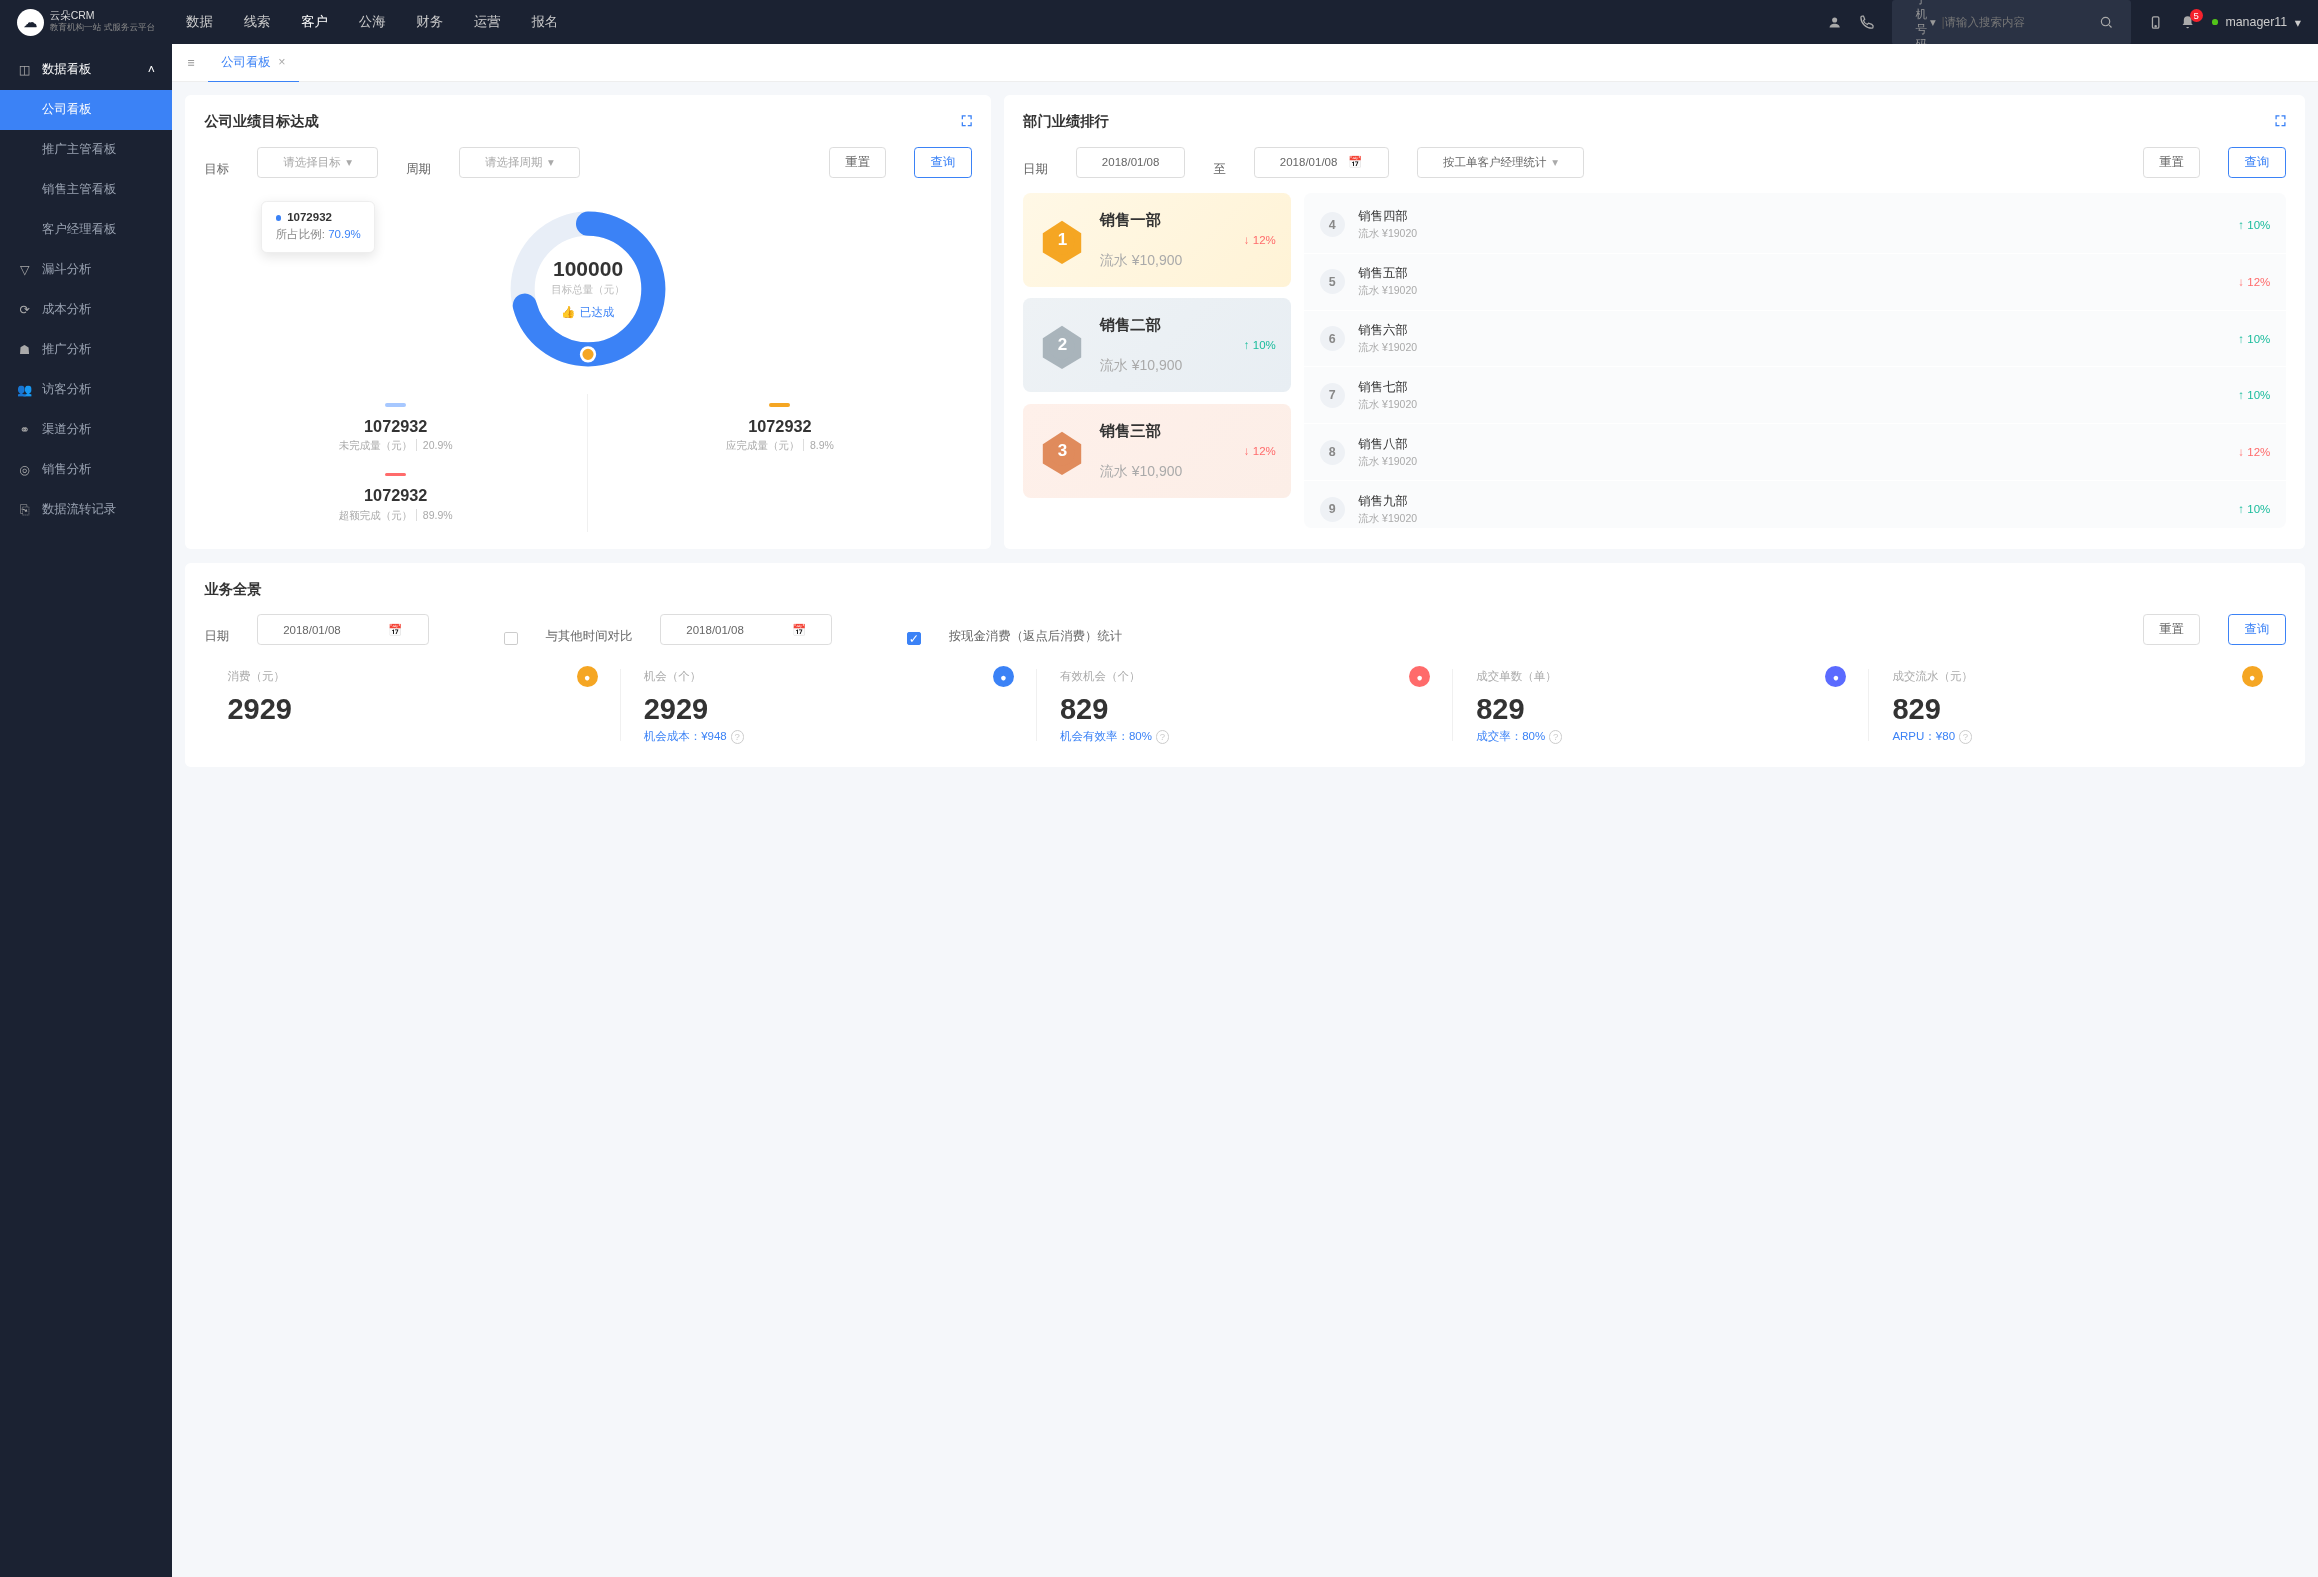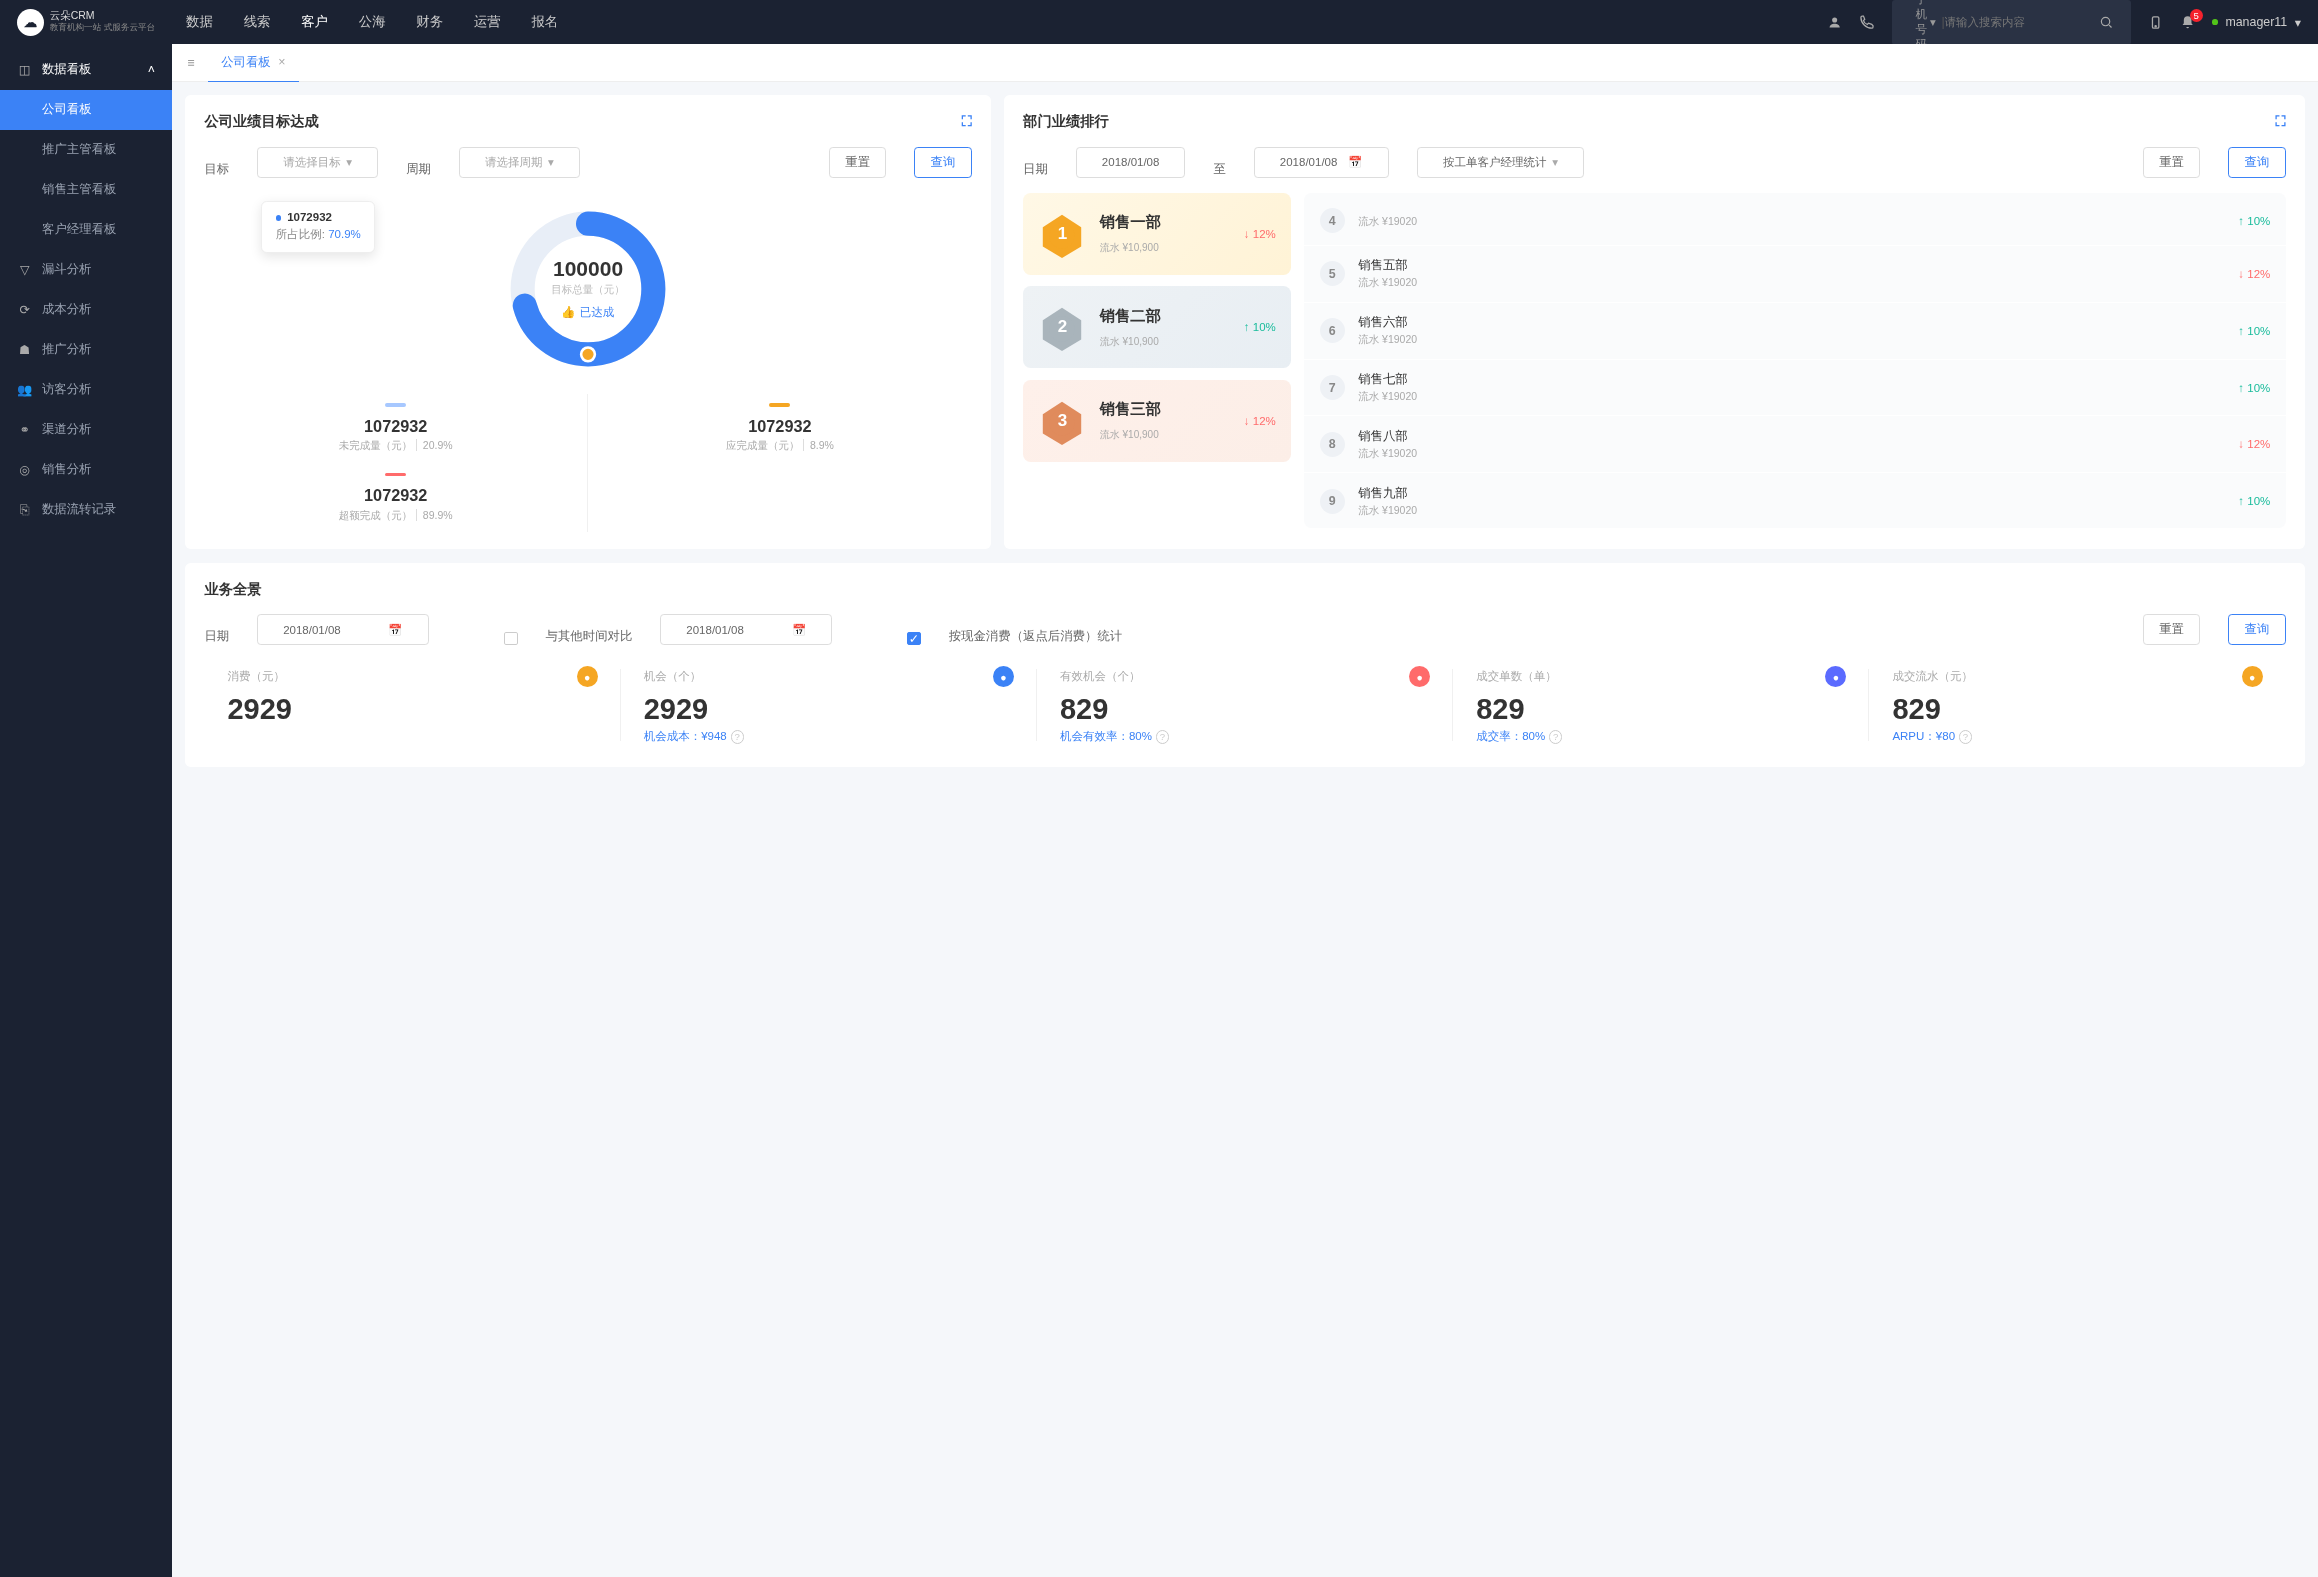--- a/index.html
+++ b/index.html
@@ -67,21 +67,21 @@
 .ranks{display:flex;gap:13.4px}
 .podium{flex:0 0 268px;display:flex;flex-direction:column;gap:11.5px}
 .podium-item{border-radius:7.6px;padding:17px 15.3px;display:flex;align-items:center;gap:13.4px}
 .p1{background:linear-gradient(135deg,#fff8e6,#fff3d6)}
 .p2{background:linear-gradient(135deg,#eef2f5,#e8eef3)}
 .p3{background:linear-gradient(135deg,#fef0ea,#fceee7)}
 .medal{width:48px;height:48px;display:flex;align-items:center;justify-content:center;font-size:17px;font-weight:700;color:#fff;position:relative}
 .medal svg{position:absolute;inset:0}
 .medal span{position:relative;z-index:1}
 .p-name{font-size:15.3px;font-weight:700;color:#333}
-.p-sub{font-size:10px;color:#aaa;margin-top:8px}
+.p-sub{font-size:14px;color:#aaa;margin-top:21px}
 .p-trend{margin-left:auto;font-size:11.5px;display:flex;align-items:center;gap:1.9px}
 .trend-up{color:#1abc9c}
 .trend-down{color:#ff6b6b}
 .ranklist{flex:1;background:#fafbfc;border-radius:7.6px;padding:3.8px 0;max-height:335px;overflow:auto}
 .rank-row{display:flex;align-items:center;padding:11.5px 15.3px;gap:13.4px;border-bottom:1px solid #fff}
 .rank-num{width:25px;height:25px;border-radius:50%;background:#eef1f5;color:#888;display:flex;align-items:center;justify-content:center;font-size:12.4px;font-weight:600}
 .rank-info{flex:1}
 .rank-name{font-size:12.4px;color:#333;font-weight:500}
 .rank-sub{font-size:10.5px;color:#aaa;margin-top:1.9px}
 .overview{display:flex;align-items:stretch}
@@ -344,20 +344,21 @@
                     <div class="p-name">销售三部</div>
                     <div class="p-sub">流水 ¥10,900</div>
                   </div>
                   <div class="p-trend trend-down">↓ 12%</div>
                 </div>
               </div>
             <div class="ranklist" id="ranklist">
                 <div class="rank-row">
                   <div class="rank-num">4</div>
                   <div class="rank-info">
+                    <div class="rank-name">销售四部</div>
                     <div class="rank-sub">流水 ¥19020</div>
                   </div>
                   <div class="p-trend trend-up">↑ 10%</div>
                 </div>
                 <div class="rank-row">
                   <div class="rank-num">5</div>
                   <div class="rank-info">
                     <div class="rank-name">销售五部</div>
                     <div class="rank-sub">流水 ¥19020</div>
                   </div>

